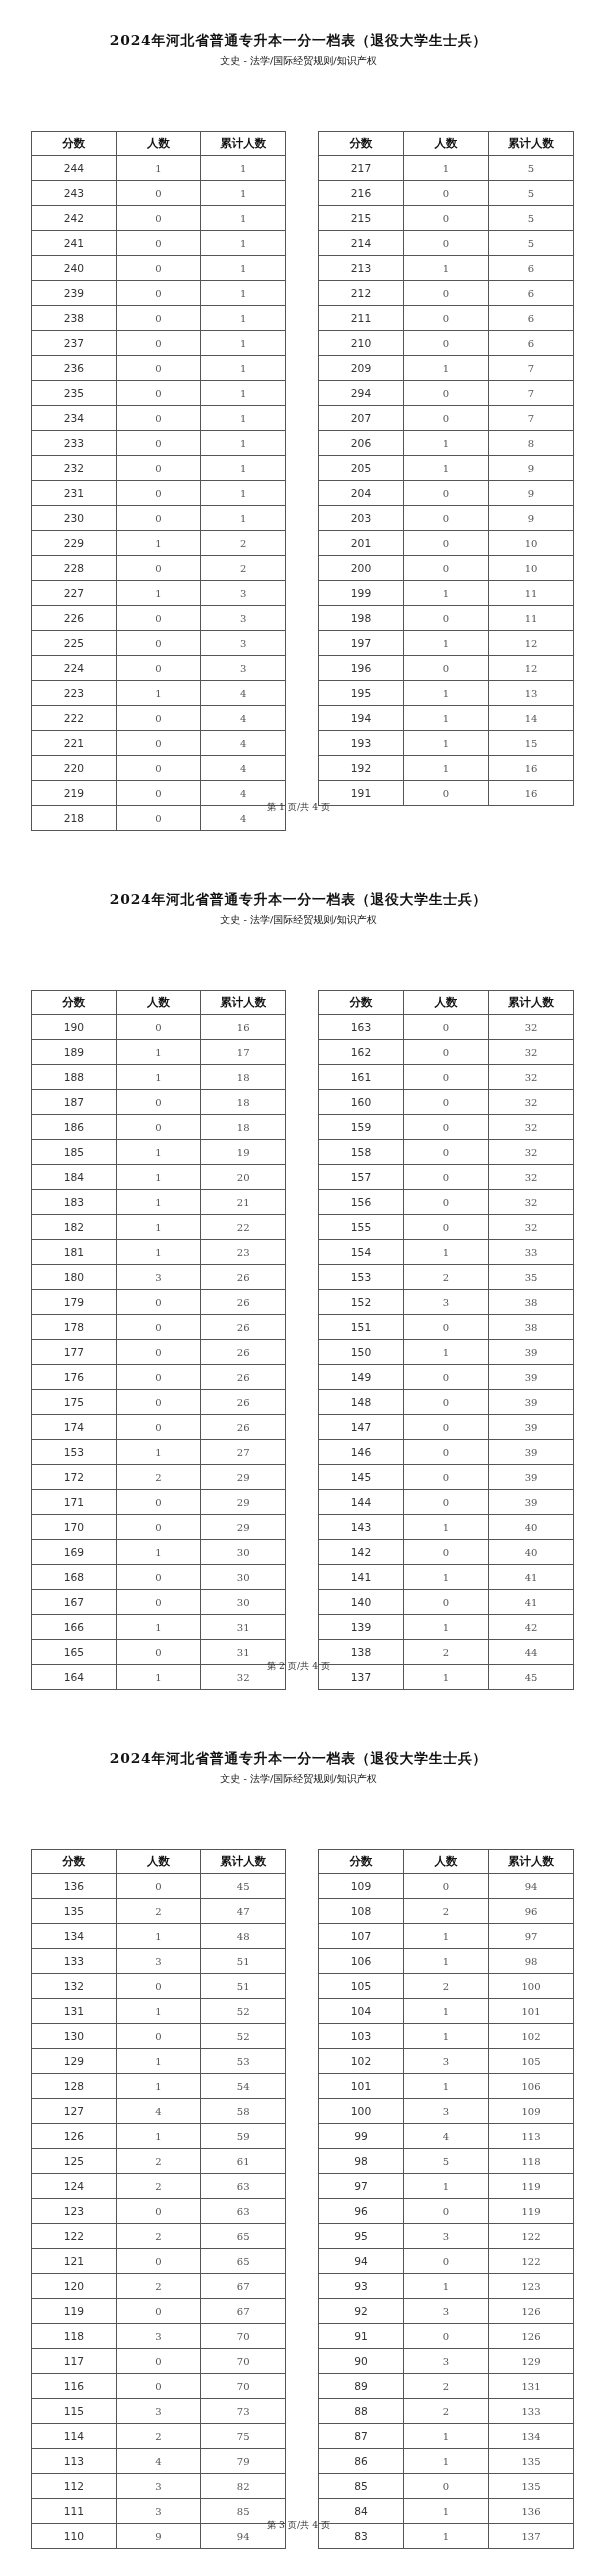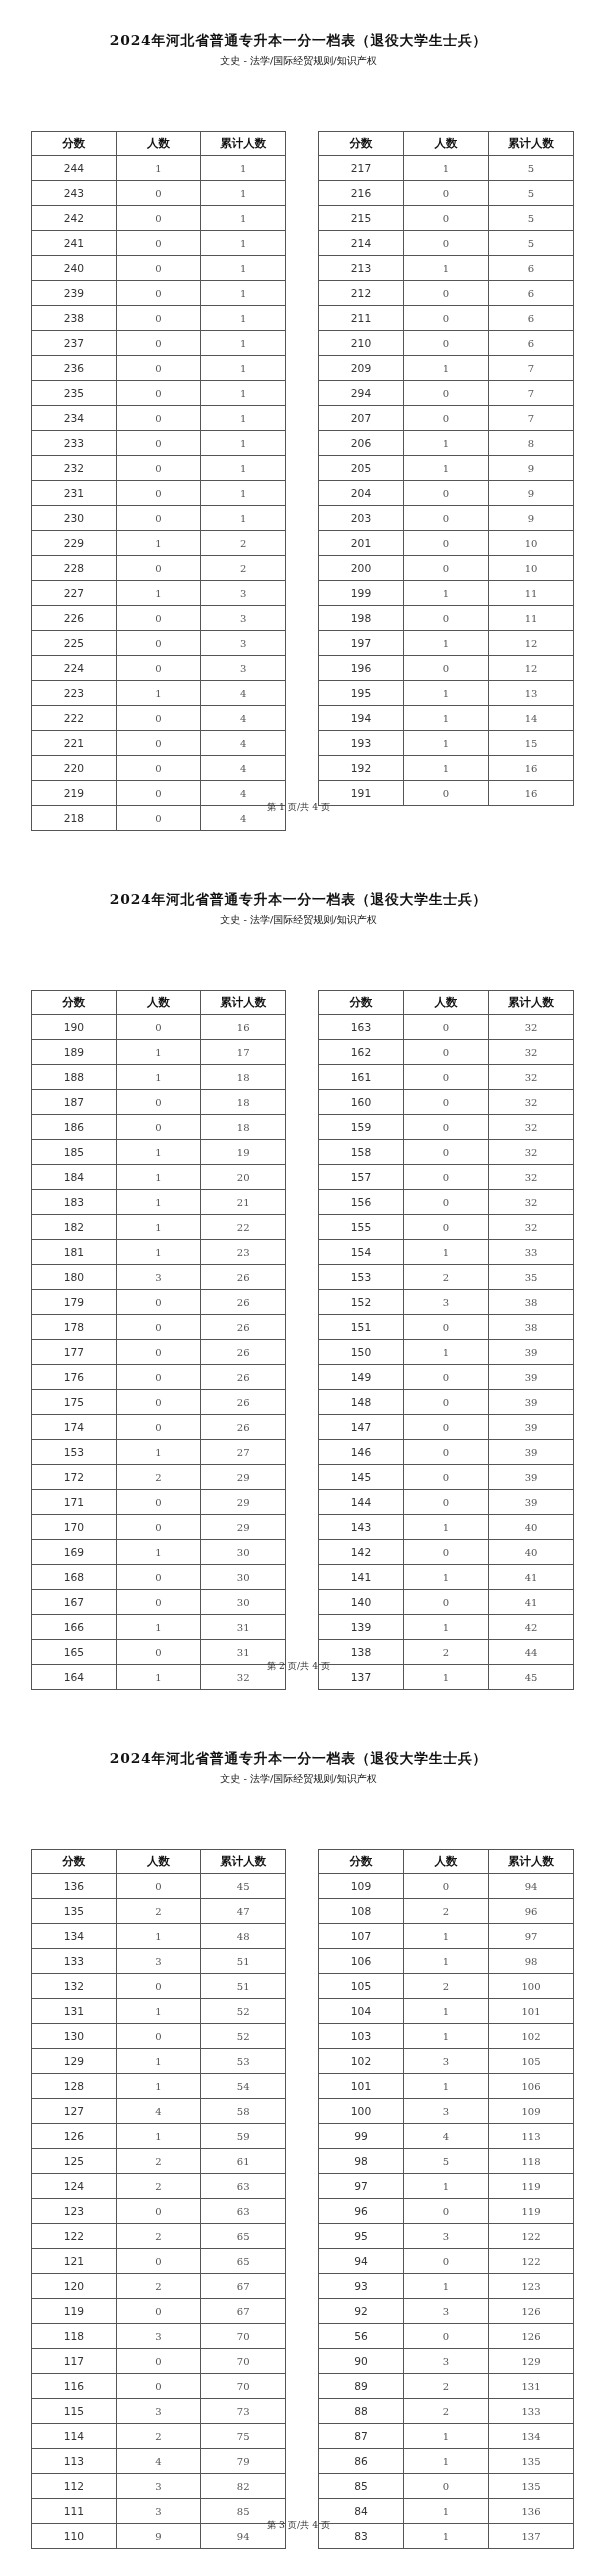--- a/index.html
+++ b/index.html
@@ -924,21 +924,21 @@
             <td>93</td>
             <td>1</td>
             <td>123</td>
           </tr>
           <tr>
             <td>92</td>
             <td>3</td>
             <td>126</td>
           </tr>
           <tr>
-            <td>56</td>
+            <td>91</td>
             <td>0</td>
             <td>126</td>
           </tr>
           <tr>
             <td>90</td>
             <td>3</td>
             <td>129</td>
           </tr>
           <tr>
             <td>89</td>

